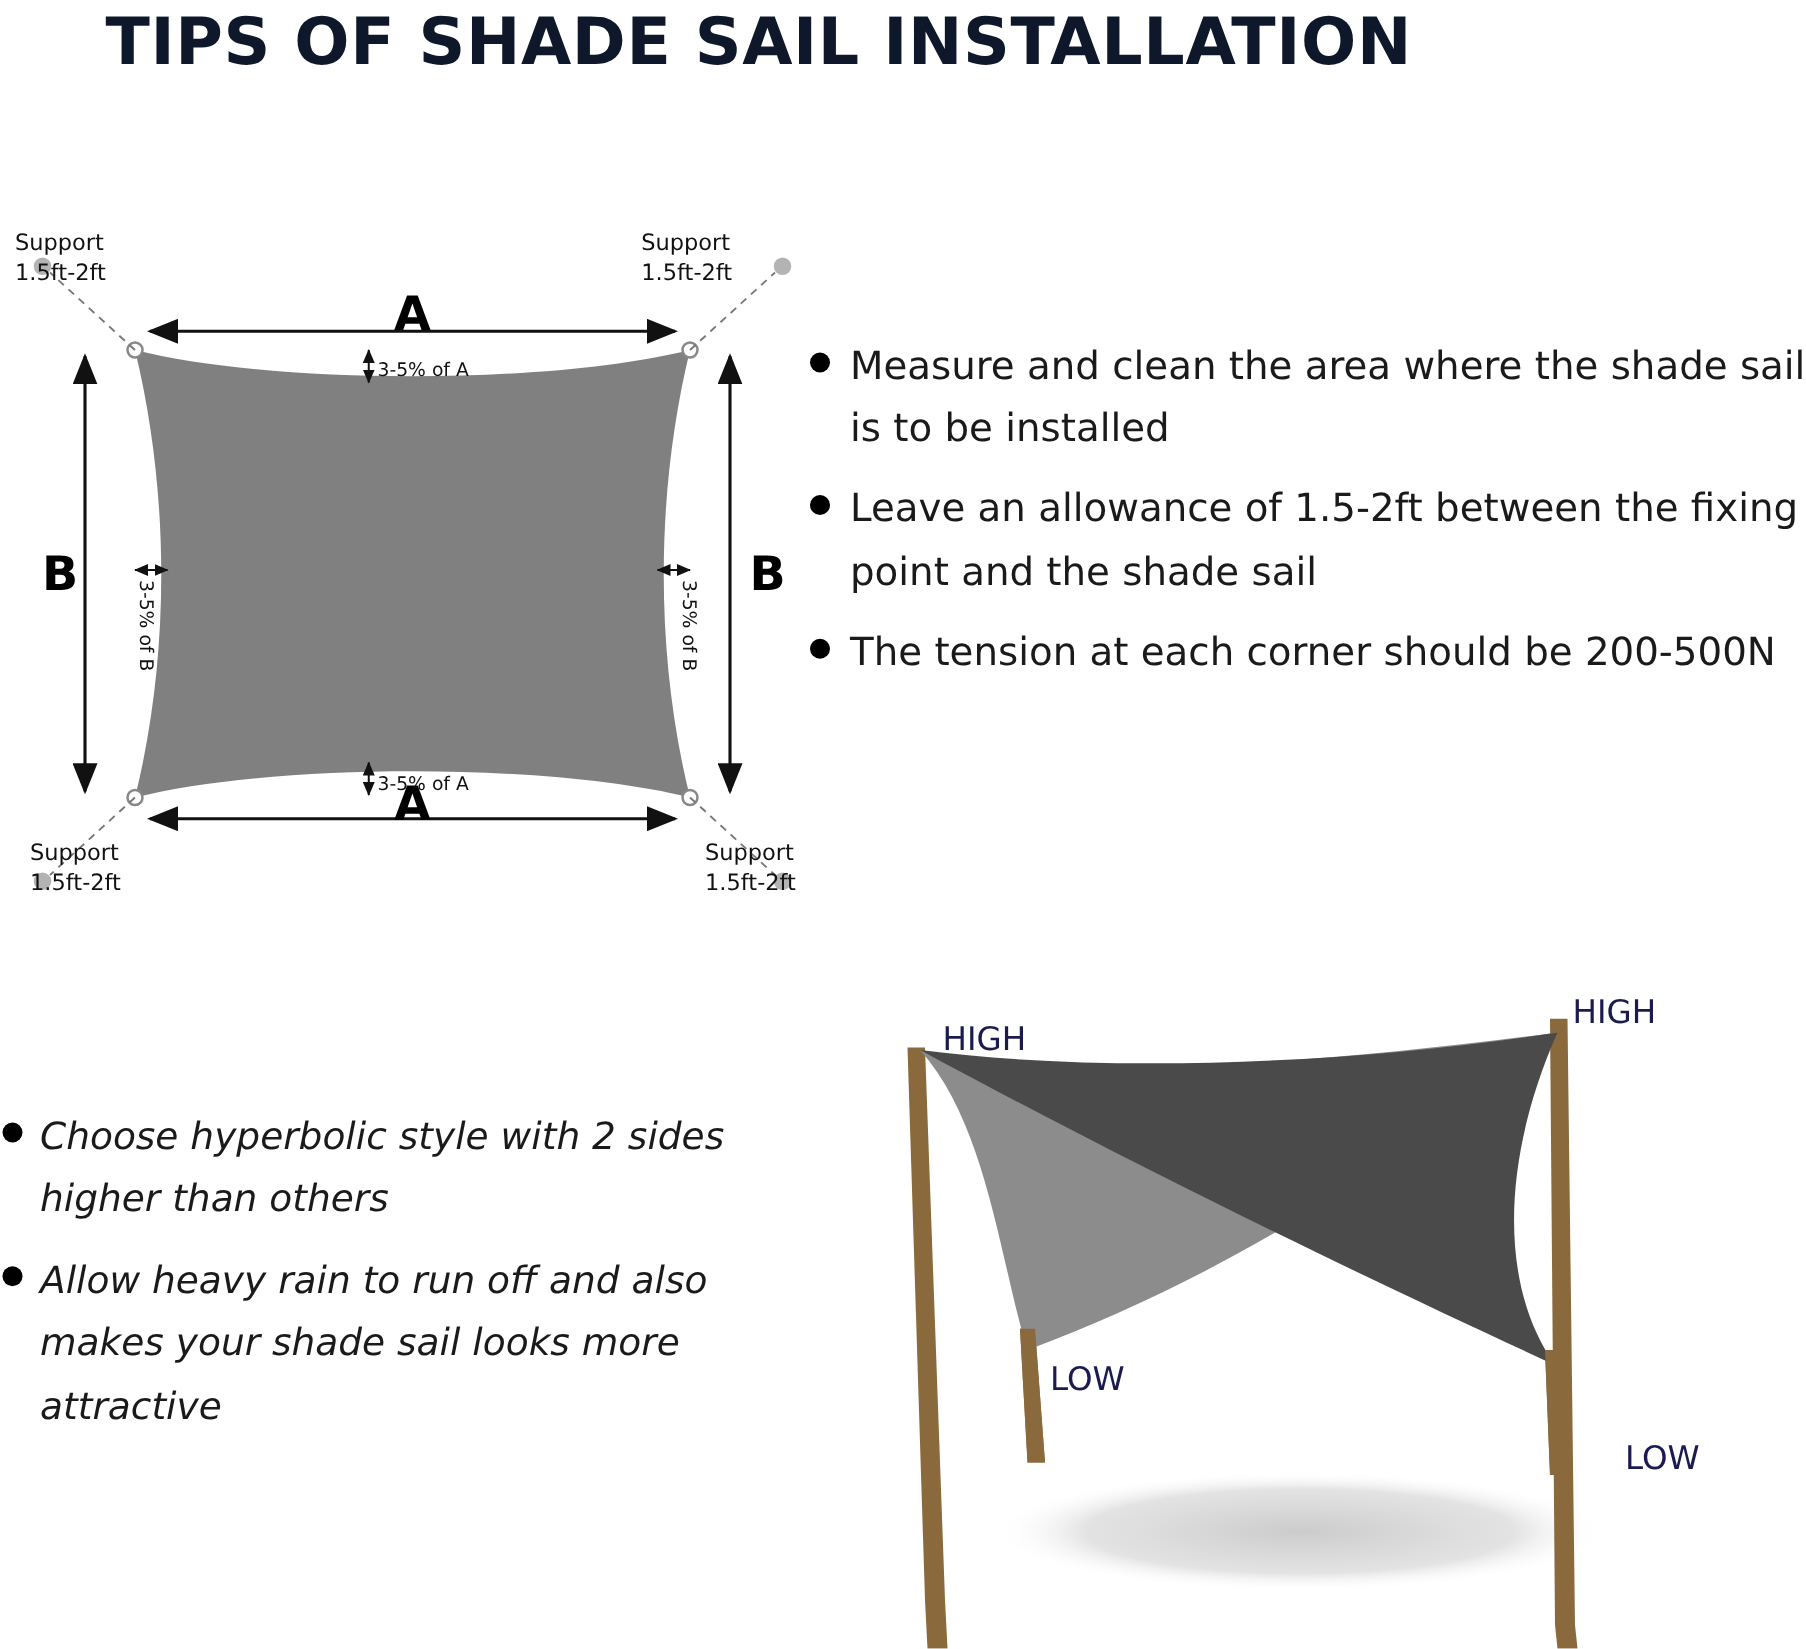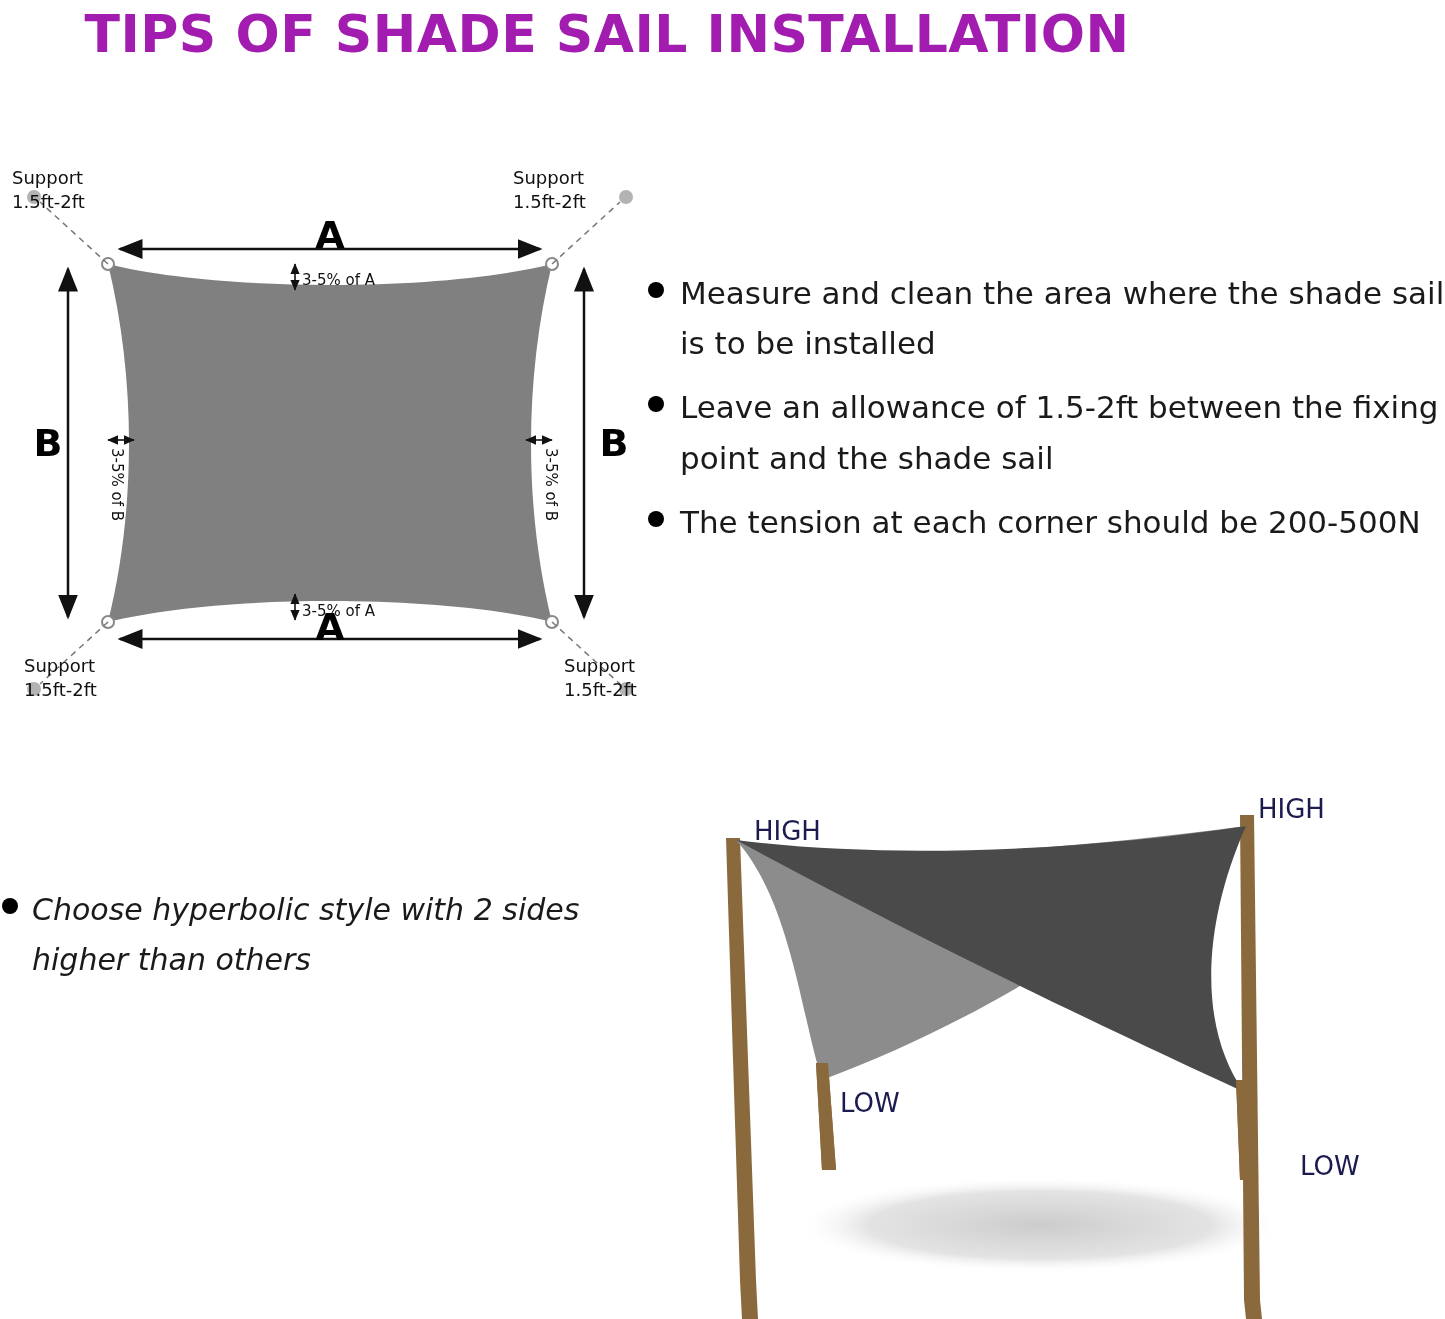--- a/index.html
+++ b/index.html
@@ -20,28 +20,28 @@
   #page-title {
     position: absolute;
     top: 4px;
     left: 0;
     width: 1214px;
     text-align: center;
     font-size: 52px;
     font-weight: bold;
     letter-spacing: 0.5px;
     font-family: "DejaVu Sans", sans-serif;
-    color: #a21caf;
+    color: #0f172a;
   }
 
   
   #diagram-rect {
     position: absolute;
     left: 0px;
-    top: 144px;
+    top: 160px;
     width: 680px;
     height: 580px;
   }
   #diagram-rect svg { display: block; }
 
   
   #bullets-top {
     position: absolute;
     left: 648px;
     top: 268px;
@@ -206,20 +206,24 @@
   <div class="bullet-row">
     <span class="bullet-dot"></span>
     <span class="bullet-text">The tension at each corner should be 200-500N</span>
   </div>
 </div>
 
 <div id="bullets-bottom">
   <div class="bullet-row">
     <span class="bullet-dot"></span>
     <span class="bullet-text">Choose hyperbolic style with 2 sides higher than others</span>
+  </div>
+  <div class="bullet-row">
+    <span class="bullet-dot"></span>
+    <span class="bullet-text">Allow heavy rain to run off and also makes your shade sail looks more attractive</span>
   </div>
 </div>
 
 <div id="diagram-sail">
   <svg width="805" height="539" viewBox="0 0 805 539" xmlns="http://www.w3.org/2000/svg">
     <defs>
       <radialGradient id="shadowGrad" cx="50%" cy="50%" r="50%">
         <stop offset="0%" stop-color="#c9c9c9" stop-opacity="0.95"></stop>
         <stop offset="70%" stop-color="#dcdcdc" stop-opacity="0.8"></stop>
         <stop offset="100%" stop-color="#ffffff" stop-opacity="0"></stop>

